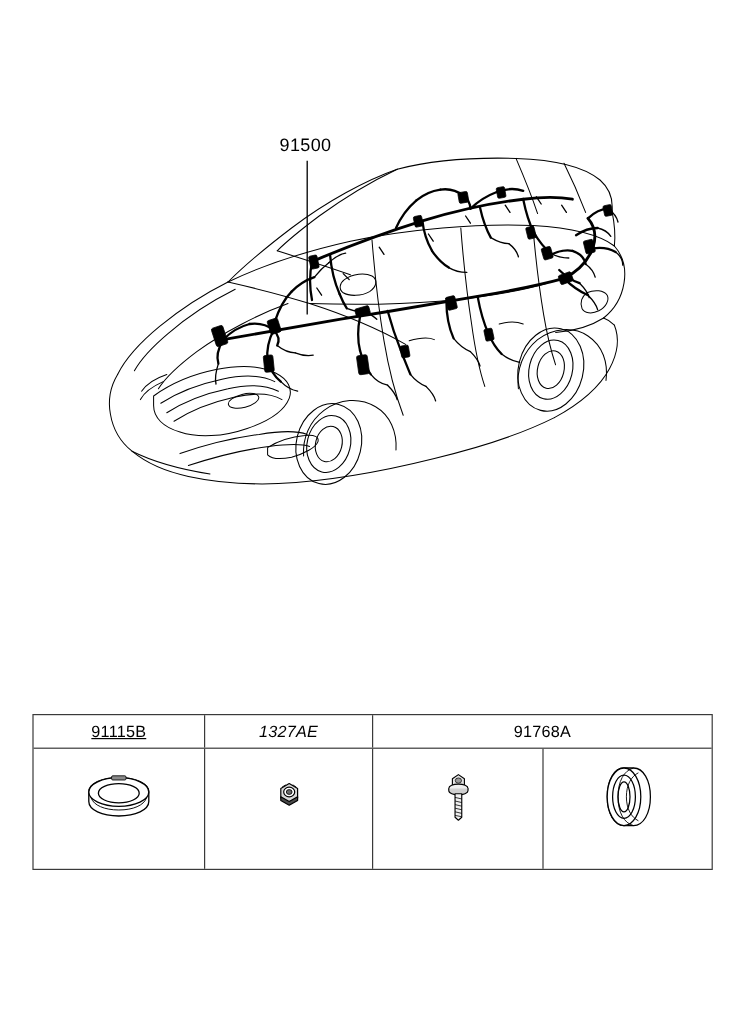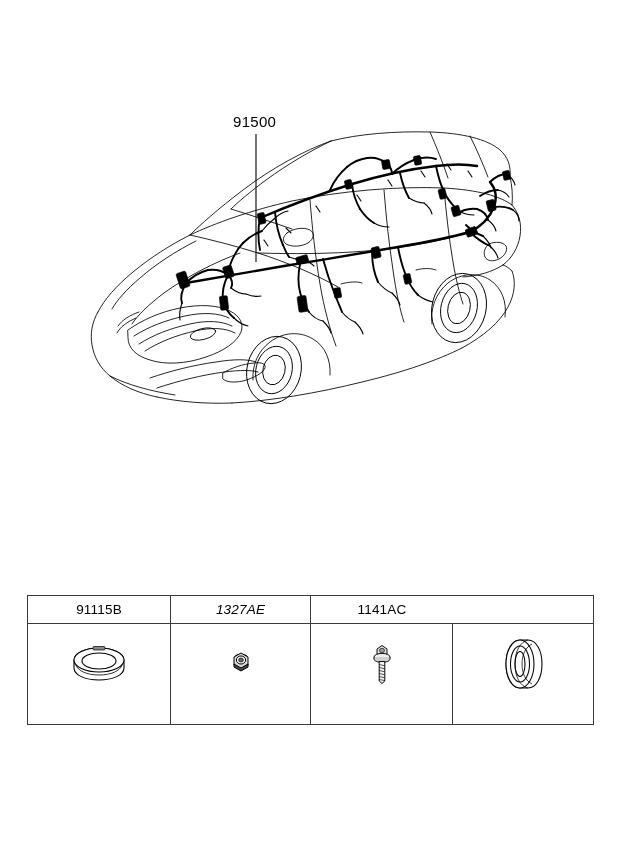--- a/index.html
+++ b/index.html
@@ -68,21 +68,21 @@
   .hdr-cell {
     display: flex;
     align-items: center;
     justify-content: center;
     font-size: 13.5px;
     letter-spacing: 0.2px;
   }
   .body-cell {
     position: relative;
   }
-  .c0 { width: 143px; }
+  .c0 { width: 143px; text-decoration: underline; }
   .c1 { width: 140px; font-style: italic; }
   .c2 { width: 142px; }
   .c3 { flex: 1; }
 
   .part-art {
     position: absolute;
     left: 50%;
     top: 50%;
     transform: translate(-50%, -50%);
   }
@@ -315,21 +315,21 @@
     <line x1="256" y1="134" x2="256" y2="262" stroke="#000" stroke-width="1.1"></line>
   </svg>
 
   <div id="main-callout" class="callout-label">91500</div>
 
   <div id="parts-table">
 
     <div id="parts-header-row">
       <div class="hdr-cell c0">91115B</div>
       <div class="hdr-cell c1">1327AE</div>
-      <div class="hdr-cell c2">1141AC</div>
+      <div class="hdr-cell c3">91768A</div>
     </div>
 
     <div id="parts-body-row">
 
       <div class="body-cell c0">
         <svg class="part-art grommet-art" width="62" height="46" viewBox="0 0 62 46">
           <g fill="#ffffff" stroke="#000" stroke-width="1.1" stroke-linejoin="round">
             <path d="M6 19 C 6 12, 17 7, 31 7 C 45 7, 56 12, 56 19
                      L 56 27 C 56 34, 45 39, 31 39 C 17 39, 6 34, 6 27 Z"></path>
             <ellipse cx="31" cy="19" rx="25" ry="12"></ellipse>

